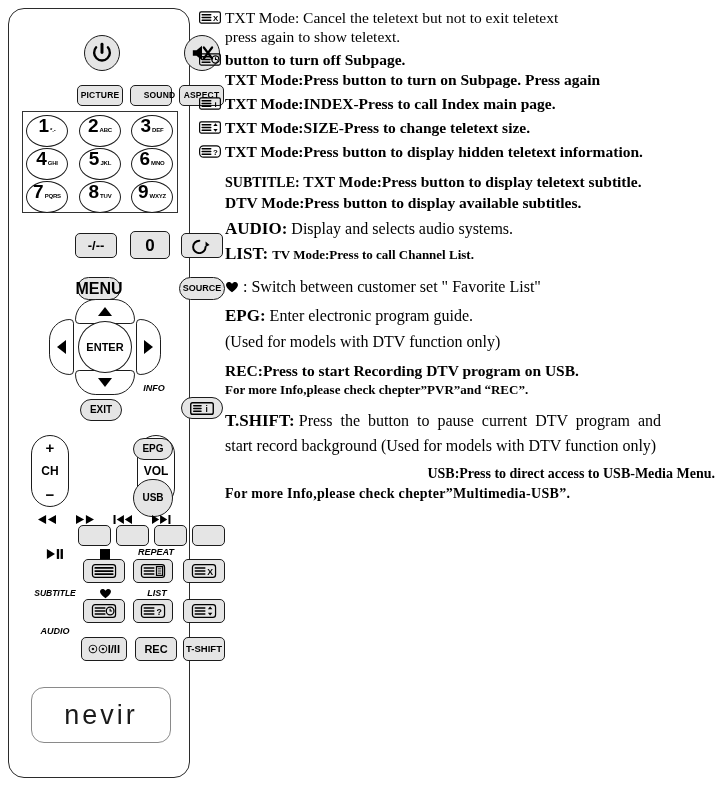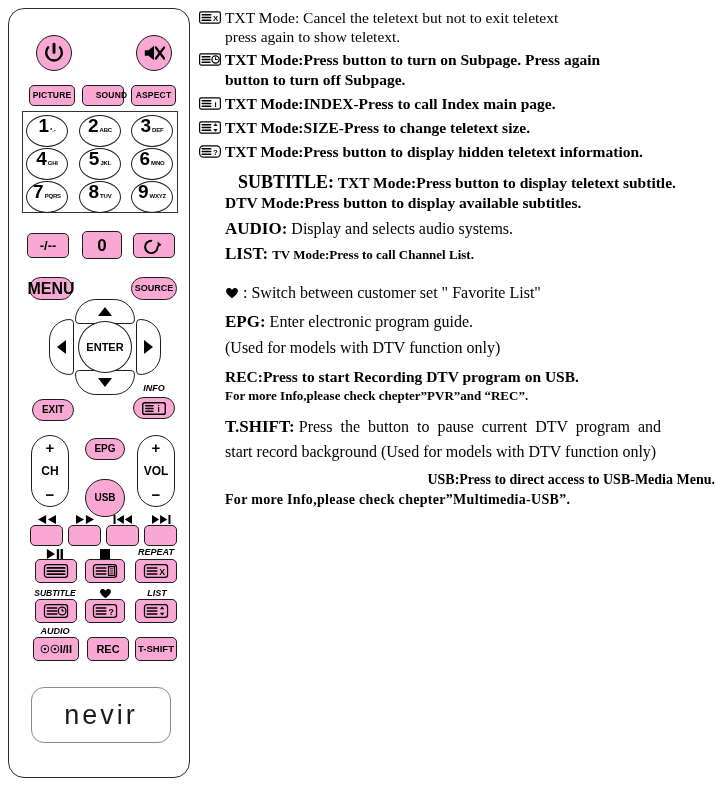--- a/index.html
+++ b/index.html
@@ -26,30 +26,31 @@
     border: 1.6px solid #2b2b2b;
     border-radius: 16px;
     background: #ffffff;
     box-sizing: border-box;
   }
 
   .btn {
     position: absolute;
     box-sizing: border-box;
     border: 1.5px solid #1c1c1c;
-    background: #f9a8d4;
+    background: #e5e5e5;
     display: flex;
     align-items: center;
     justify-content: center;
     font-family: "Liberation Sans", sans-serif;
     font-weight: bold;
     color: #000;
     line-height: 1;
     text-align: right;
     user-select: none;
+    margin-left: 48px;
   }
   .circle  { border-radius: 50%; }
   .pill    { border-radius: 999px; }
   .rrect   { border-radius: 5px; }
 
   
   .big-round { width: 36px; height: 36px; }
 
   
   .lbl-rect { height: 21px; font-size: 8.5px; letter-spacing: .2px; }
@@ -429,22 +430,22 @@
   <div class="entry">
     <div class="ic">
       <svg width="22" height="13" viewBox="0 0 28 16">
         <rect x="0.8" y="0.8" width="26.4" height="14.4" rx="2" fill="none" stroke="#000" stroke-width="1.5"></rect>
         <path d="M4 4.5 h10 M4 8 h10 M4 11.5 h10" stroke="#000" stroke-width="1.8" stroke-linecap="round"></path>
         <circle cx="21" cy="8" r="4.6" fill="none" stroke="#000" stroke-width="1.6"></circle>
         <path d="M21 5 V8 h2.4" stroke="#000" stroke-width="1.4" fill="none"></path>
       </svg>
     </div>
     <div class="tx t-serif l1b">
+      <span class="blk">button to turn off Subpage.</span>
       <span class="blk">TXT Mode:Press button to turn on Subpage. Press again</span>
-      <span class="blk">button to turn off Subpage.</span>
     </div>
   </div>
 
   <div class="entry">
     <div class="ic">
       <svg width="22" height="13" viewBox="0 0 28 16">
         <rect x="0.8" y="0.8" width="26.4" height="14.4" rx="2" fill="none" stroke="#000" stroke-width="1.5"></rect>
         <path d="M4 4.5 h11 M4 8 h11 M4 11.5 h11" stroke="#000" stroke-width="1.8" stroke-linecap="round"></path>
         <text x="21" y="12" font-size="10" font-family="Liberation Sans, sans-serif" font-weight="bold" text-anchor="middle" fill="#000">i</text>
       </svg>
@@ -475,37 +476,37 @@
         <text x="21" y="12" font-size="10" font-family="Liberation Sans, sans-serif" font-weight="bold" text-anchor="middle" fill="#000">?</text>
       </svg>
     </div>
     <div class="tx t-serif l1b">
       <span class="blk">TXT Mode:Press button to display hidden teletext information.</span>
     </div>
   </div>
 
   <div class="t-serif para mt" style="padding-left:26px; margin-top:10px;">
     <div class="l1b">
-      <span class="bold" style="font-size:18px;margin-left:13px;">SUBTITLE:</span>
+      <span class="bold" style="font-size:14px;">SUBTITLE:</span>
       <span>TXT Mode:Press button to display teletext subtitle.</span>
     </div>
     <div class="l1b">DTV Mode:Press button to display available subtitles.</div>
   </div>
 
   <div class="t-serif para" style="padding-left:26px;">
     <span class="bold" style="font-size:17px;">AUDIO:</span>
     <span class="l2">Display and selects audio systems.</span>
   </div>
 
   <div class="t-serif para" style="padding-left:26px;">
     <span class="bold" style="font-size:17px;">LIST:</span>
     <span class="small-bold">TV Mode:Press to call Channel List.</span>
   </div>
 
-  <div class="t-serif para" style="padding-left:26px; margin-top:18px;">
+  <div class="t-serif para" style="padding-left:26px; margin-top:12px;">
     <svg width="14" height="12" viewBox="0 0 14 12" style="vertical-align:-1px;">
       <path d="M7 11.3 C1 7 0.3 4.2 1.6 2.3 C2.9 0.4 5.6 0.8 7 3 C8.4 0.8 11.1 0.4 12.4 2.3 C13.7 4.2 13 7 7 11.3 z" fill="#000"></path>
     </svg>
     <span class="l2">: Switch between customer set " Favorite List"</span>
   </div>
 
   <div class="t-serif" style="padding-left:26px; margin-top:8px;">
     <div class="l2">
       <span class="bold" style="font-size:17px;">EPG:</span>
       <span>Enter electronic program guide.</span>

